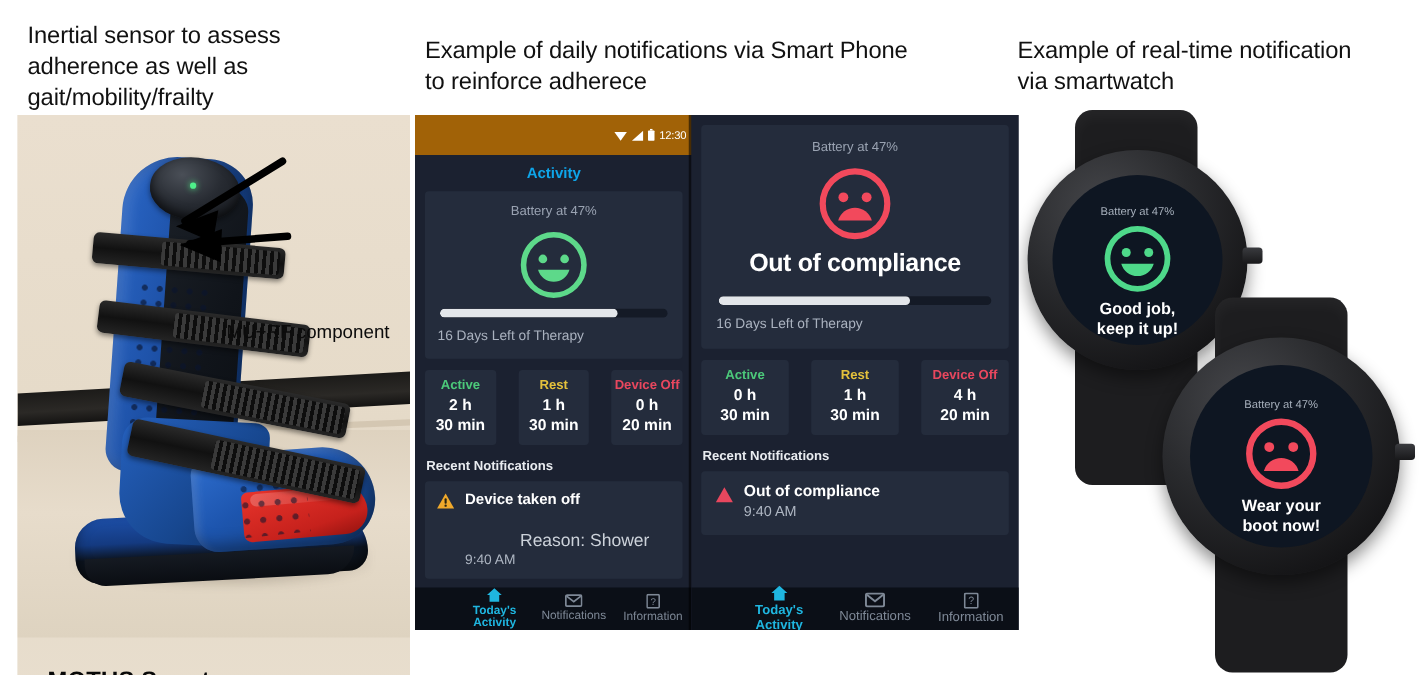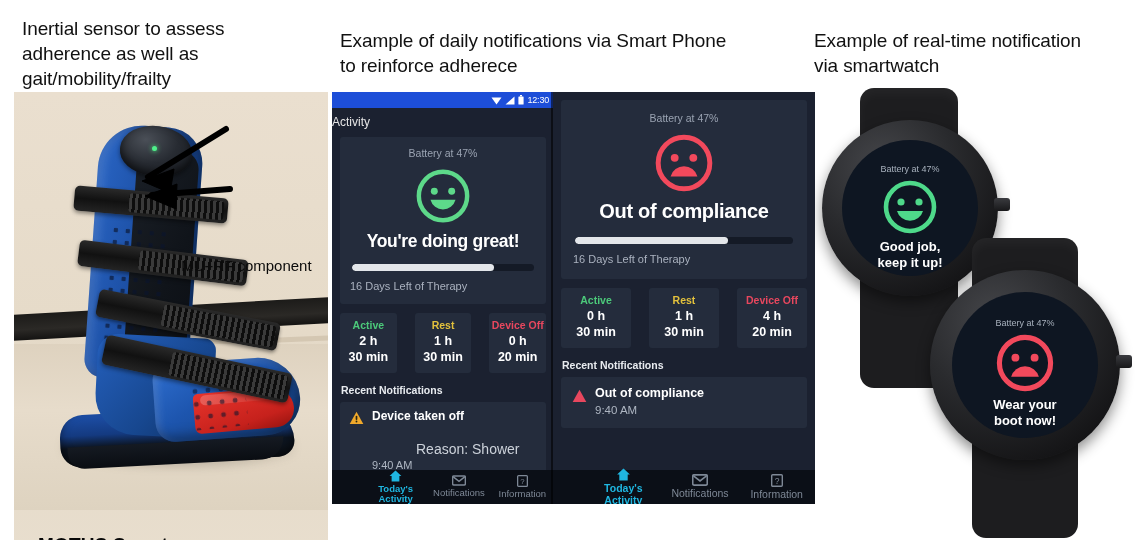--- a/index.html
+++ b/index.html
@@ -160,30 +160,30 @@
     background:#1b2130;
     color:#ffffff;
     overflow:hidden;
     font-size:11px;
   }
   #phone1 { left:332px; top:92px; width:222px; height:412px; z-index:2; }
   #phone2 { left:553px; top:92px; width:262px; height:412px; z-index:3;
             box-shadow:-2px 0 0 rgba(0,0,0,.55); }
 
   .statusbar {
-    height:16px; background:#1d4ed8;
+    height:32px; background:#a16207;
     display:flex; align-items:center; justify-content:flex-end;
     gap:3px; padding:0 5px;
   }
   .statusbar .st-time { font-size:9px; color:#fff; letter-spacing:-.2px; }
   .st-ico { display:block; }
 
   .app-title {
-    font-size:12px; font-weight:normal;
-    padding:7px 0 8px; color:#e5e5e5;
+    text-align:center; font-size:12px; font-weight:bold;
+    padding:7px 0 8px; color:#0ea5e9;
   }
 
   .card {
     background:#242c3c; margin:0 8px; border-radius:3px;
     padding:10px 10px 12px;
   }
   .battery-text { text-align:center; color:#9aa3b2; font-size:10.5px; }
 
   .face-wrap { display:flex; justify-content:center; margin:8px 0 6px; }
 
@@ -348,21 +348,20 @@
 
     <div class="face-wrap">
       <svg width="58" height="58" viewBox="0 0 60 60">
         <circle cx="30" cy="30" r="25" fill="none" stroke="#5dd98a" stroke-width="4.6"></circle>
         <circle cx="21" cy="25" r="3.6" fill="#5dd98a"></circle>
         <circle cx="39" cy="25" r="3.6" fill="#5dd98a"></circle>
         <path d="M17 34 A13.5 13.5 0 0 0 43 34 Z" fill="#5dd98a"></path>
       </svg>
     </div>
 
-    <div class="headline">You're doing great!</div>
 
     <div class="progress">
       <div class="fill" id="p1fill" style="width: 78%;"></div>
     </div>
     <div class="therapy-days">16 Days Left of Therapy</div>
   </div>
 
   <div class="stats-row">
     <div class="stat">
       <div class="stat-label" id="p1s0l" style="color: rgb(76, 201, 122);">Active</div>

